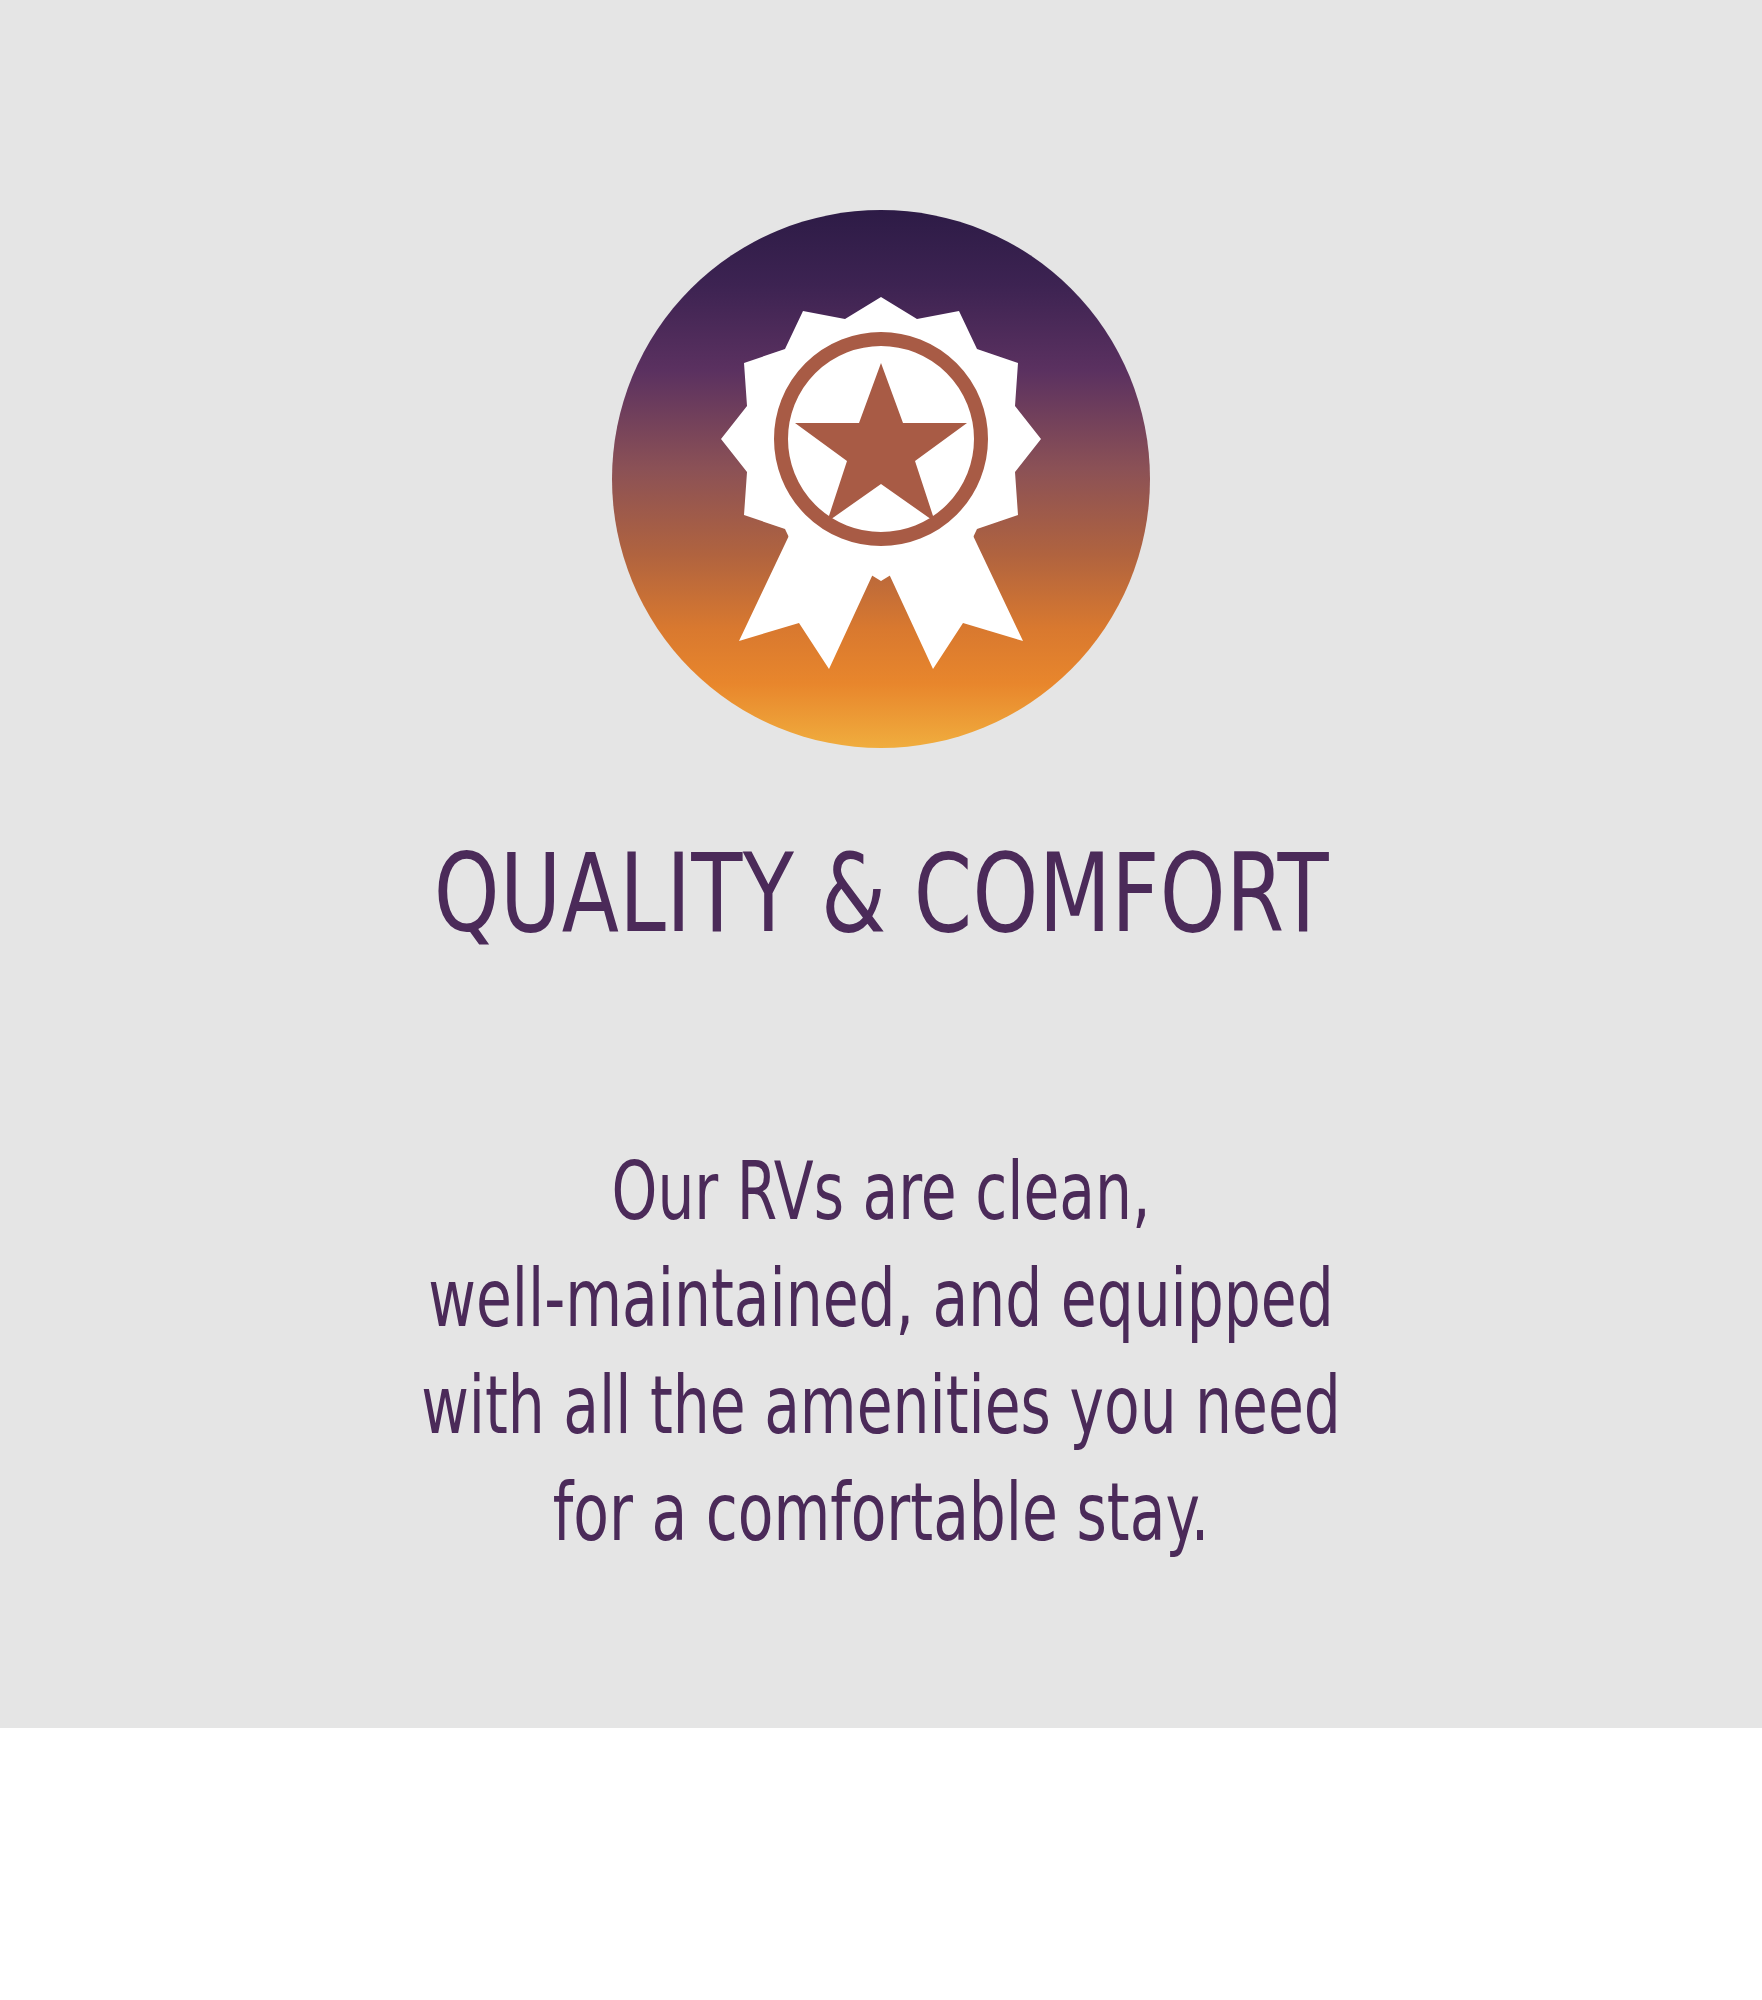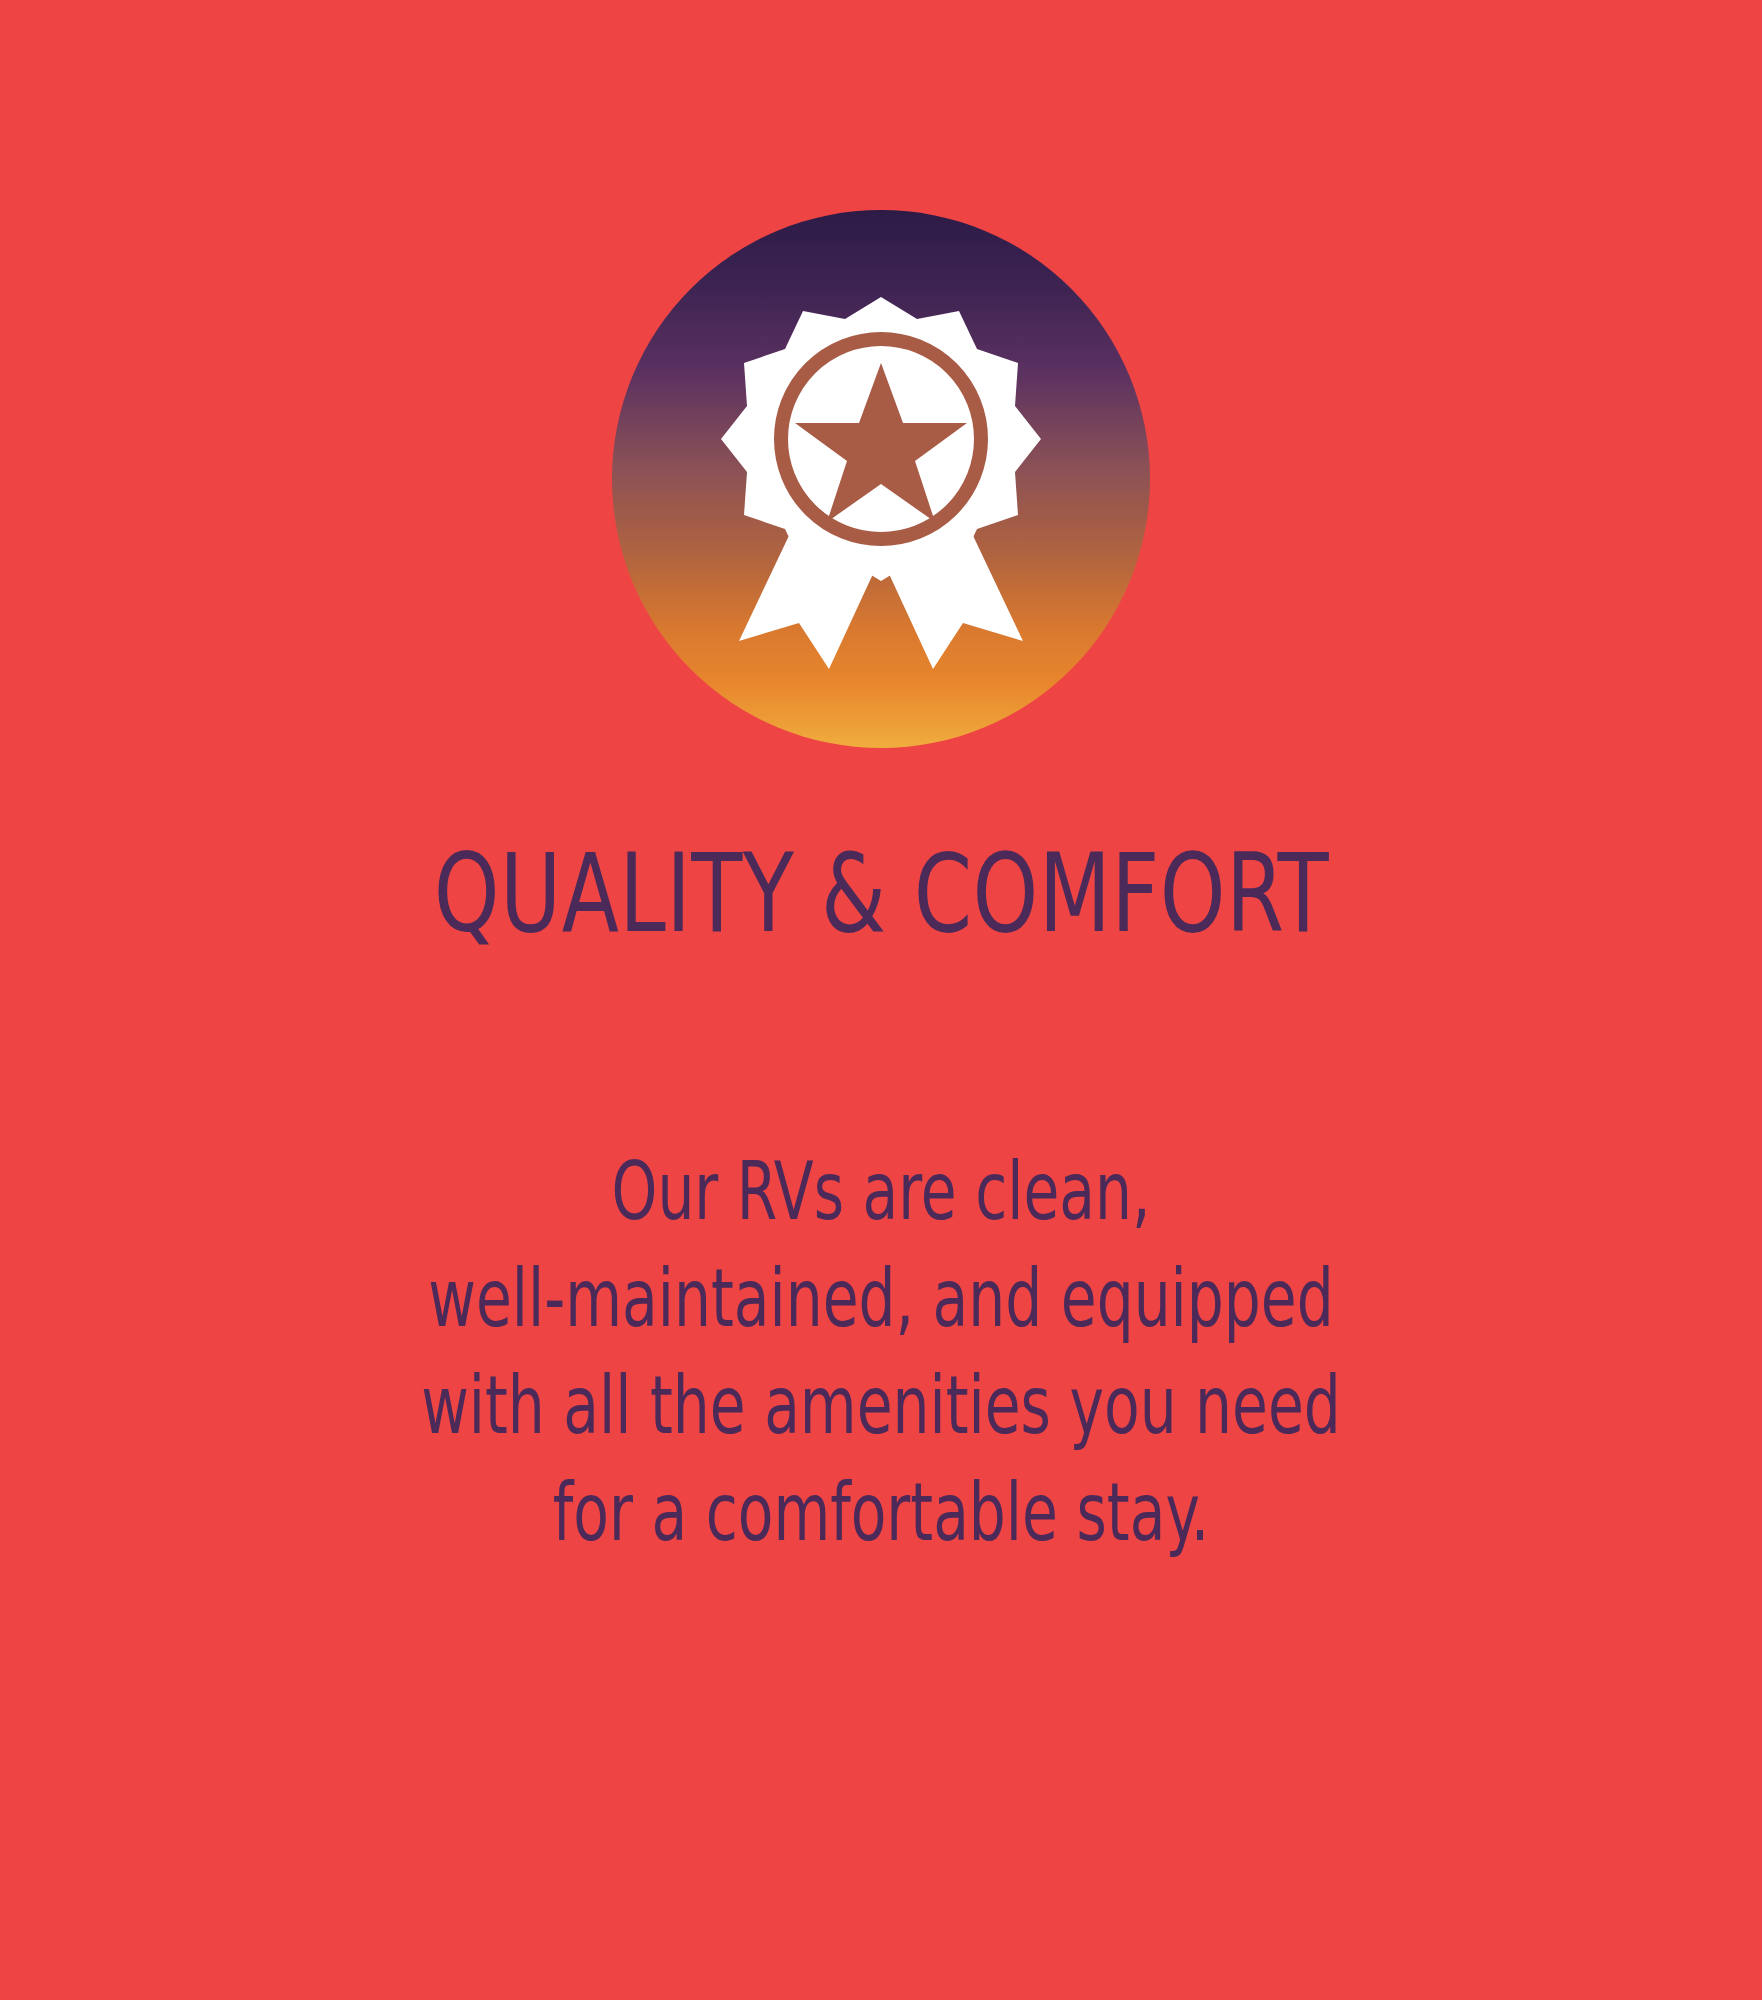--- a/index.html
+++ b/index.html
@@ -11,22 +11,22 @@
   body {
     width: 1762px;
     height: 2000px;
     font-family: "DejaVu Sans", "Liberation Sans", sans-serif;
     overflow: hidden;
   }
 
   .card {
     position: relative;
     width: 1762px;
-    height: 2000px;
-    background: #ef4444;
+    height: 1728px;
+    background: #e5e5e5;
     display: flex;
     flex-direction: column;
     align-items: center;
   }
 
   
   .icon-wrap {
     margin-top: 210px;
     width: 538px;
     height: 538px;

